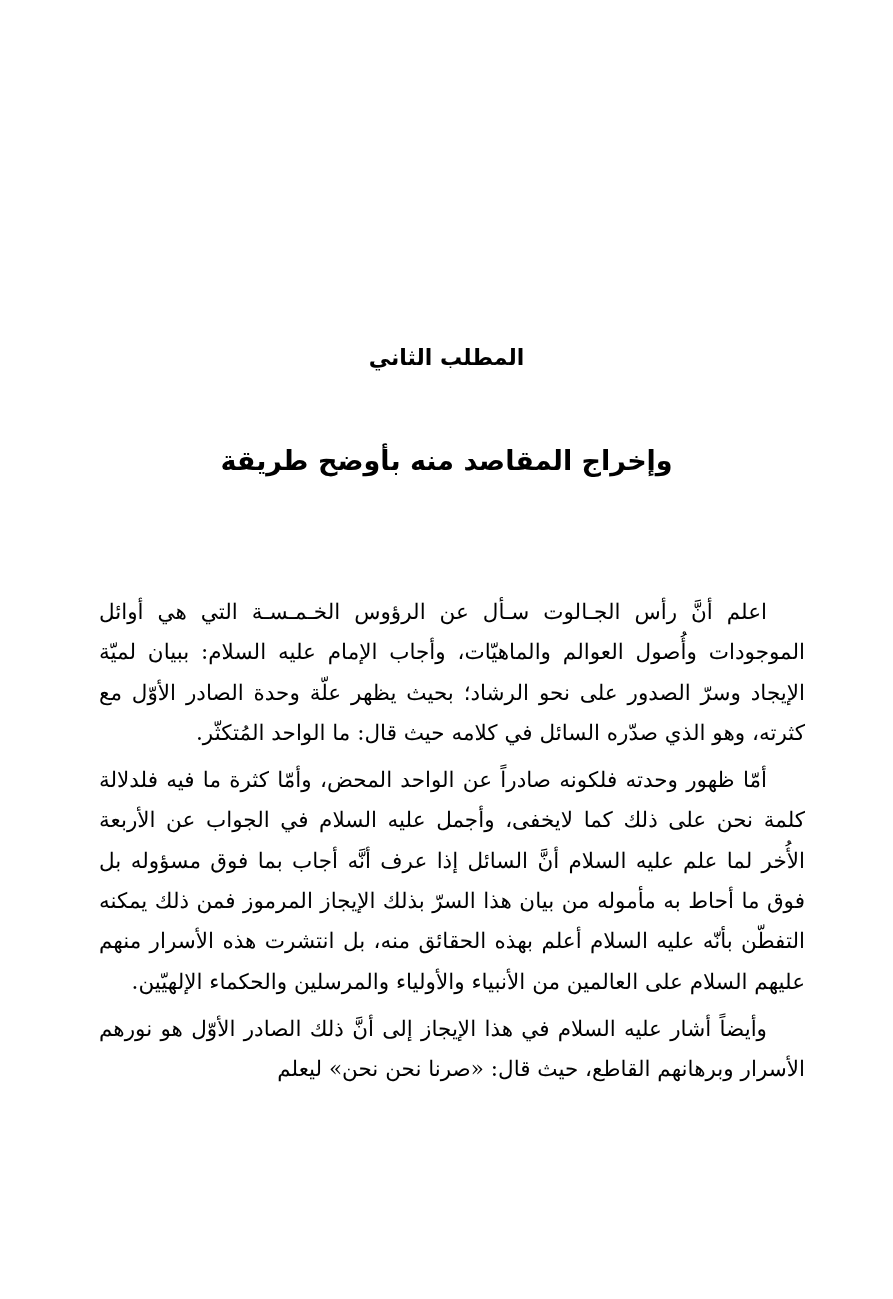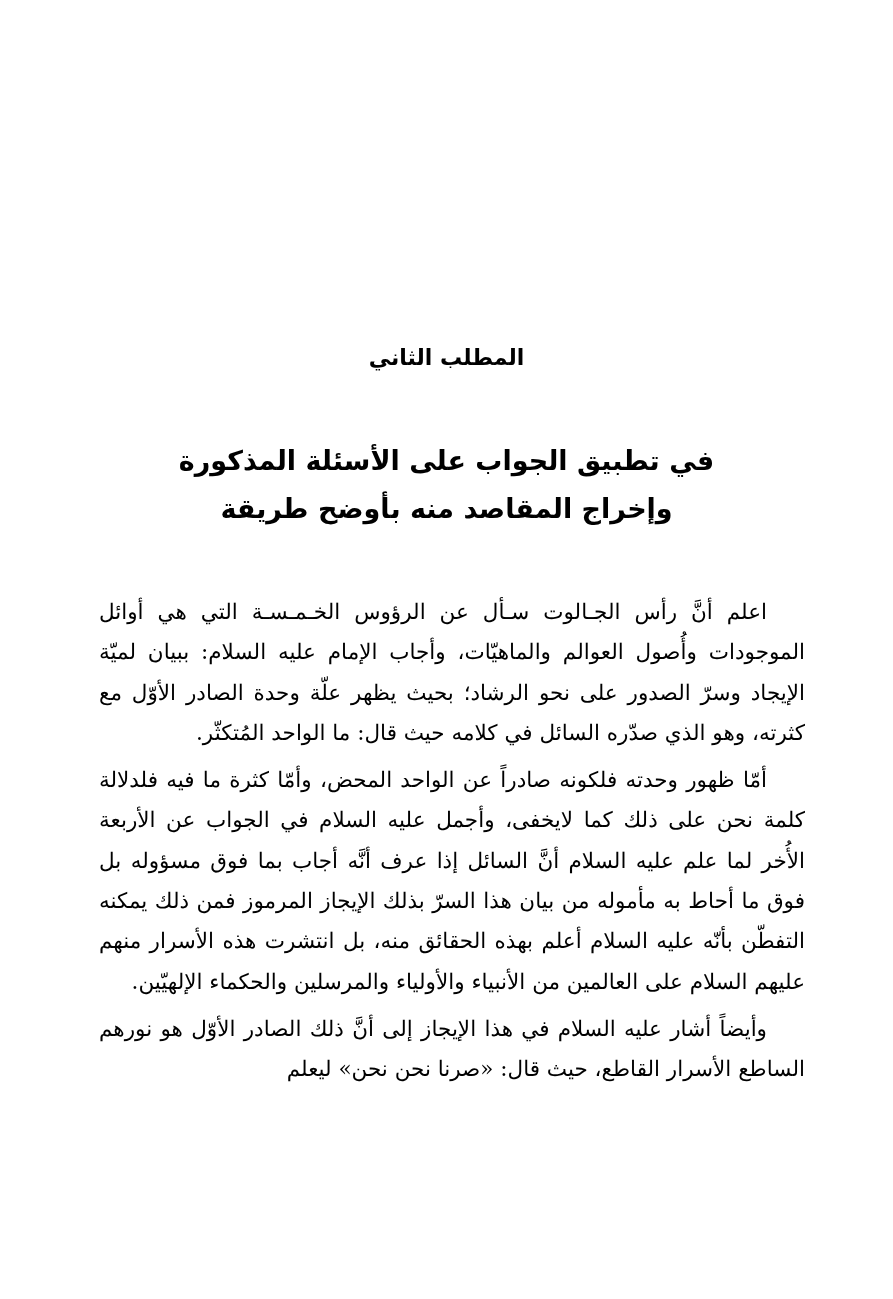--- a/index.html
+++ b/index.html
@@ -63,22 +63,21 @@
       text-align: justify;
     }
   </style>
 </head>
 <body>
 
 <div class="page">
   <div class="section-label">المطلب الثاني</div>
 
   <div class="title">
-    <span class="title-line">في تطبيق الجواب على الأسئلة المذكورة</span>
     <span class="title-line">وإخراج المقاصد منه بأوضح طريقة</span>
   </div>
 
   <div class="body-text">
     <p class="para">اعلم أنَّ رأس الجـالوت سـأل عن الرؤوس الخـمـسـة التي هي أوائل الموجودات وأُصول العوالم والماهيّات، وأجاب الإمام عليه السلام: ببيان لميّة الإيجاد وسرّ الصدور على نحو الرشاد؛ بحيث يظهر علّة وحدة الصادر الأوّل مع كثرته، وهو الذي صدّره السائل في كلامه حيث قال: ما الواحد المُتكثّر.</p>
     <p class="para">أمّا ظهور وحدته فلكونه صادراً عن الواحد المحض، وأمّا كثرة ما فيه فلدلالة كلمة نحن على ذلك كما لايخفى، وأجمل عليه السلام في الجواب عن الأربعة الأُخر لما علم عليه السلام أنَّ السائل إذا عرف أنَّه أجاب بما فوق مسؤوله بل فوق ما أحاط به مأموله من بيان هذا السرّ بذلك الإيجاز المرموز فمن ذلك يمكنه التفطّن بأنّه عليه السلام أعلم بهذه الحقائق منه، بل انتشرت هذه الأسرار منهم عليهم السلام على العالمين من الأنبياء والأولياء والمرسلين والحكماء الإلهيّين.</p>
-    <p class="para">وأيضاً أشار عليه السلام في هذا الإيجاز إلى أنَّ ذلك الصادر الأوّل هو نورهم الساطع الأسرار القاطع، حيث قال: «صرنا نحن نحن» ليعلم</p>
+    <p class="para">وأيضاً أشار عليه السلام في هذا الإيجاز إلى أنَّ ذلك الصادر الأوّل هو نورهم الأسرار وبرهانهم القاطع، حيث قال: «صرنا نحن نحن» ليعلم</p>
   </div>
 </div>
 
 </body></html>

